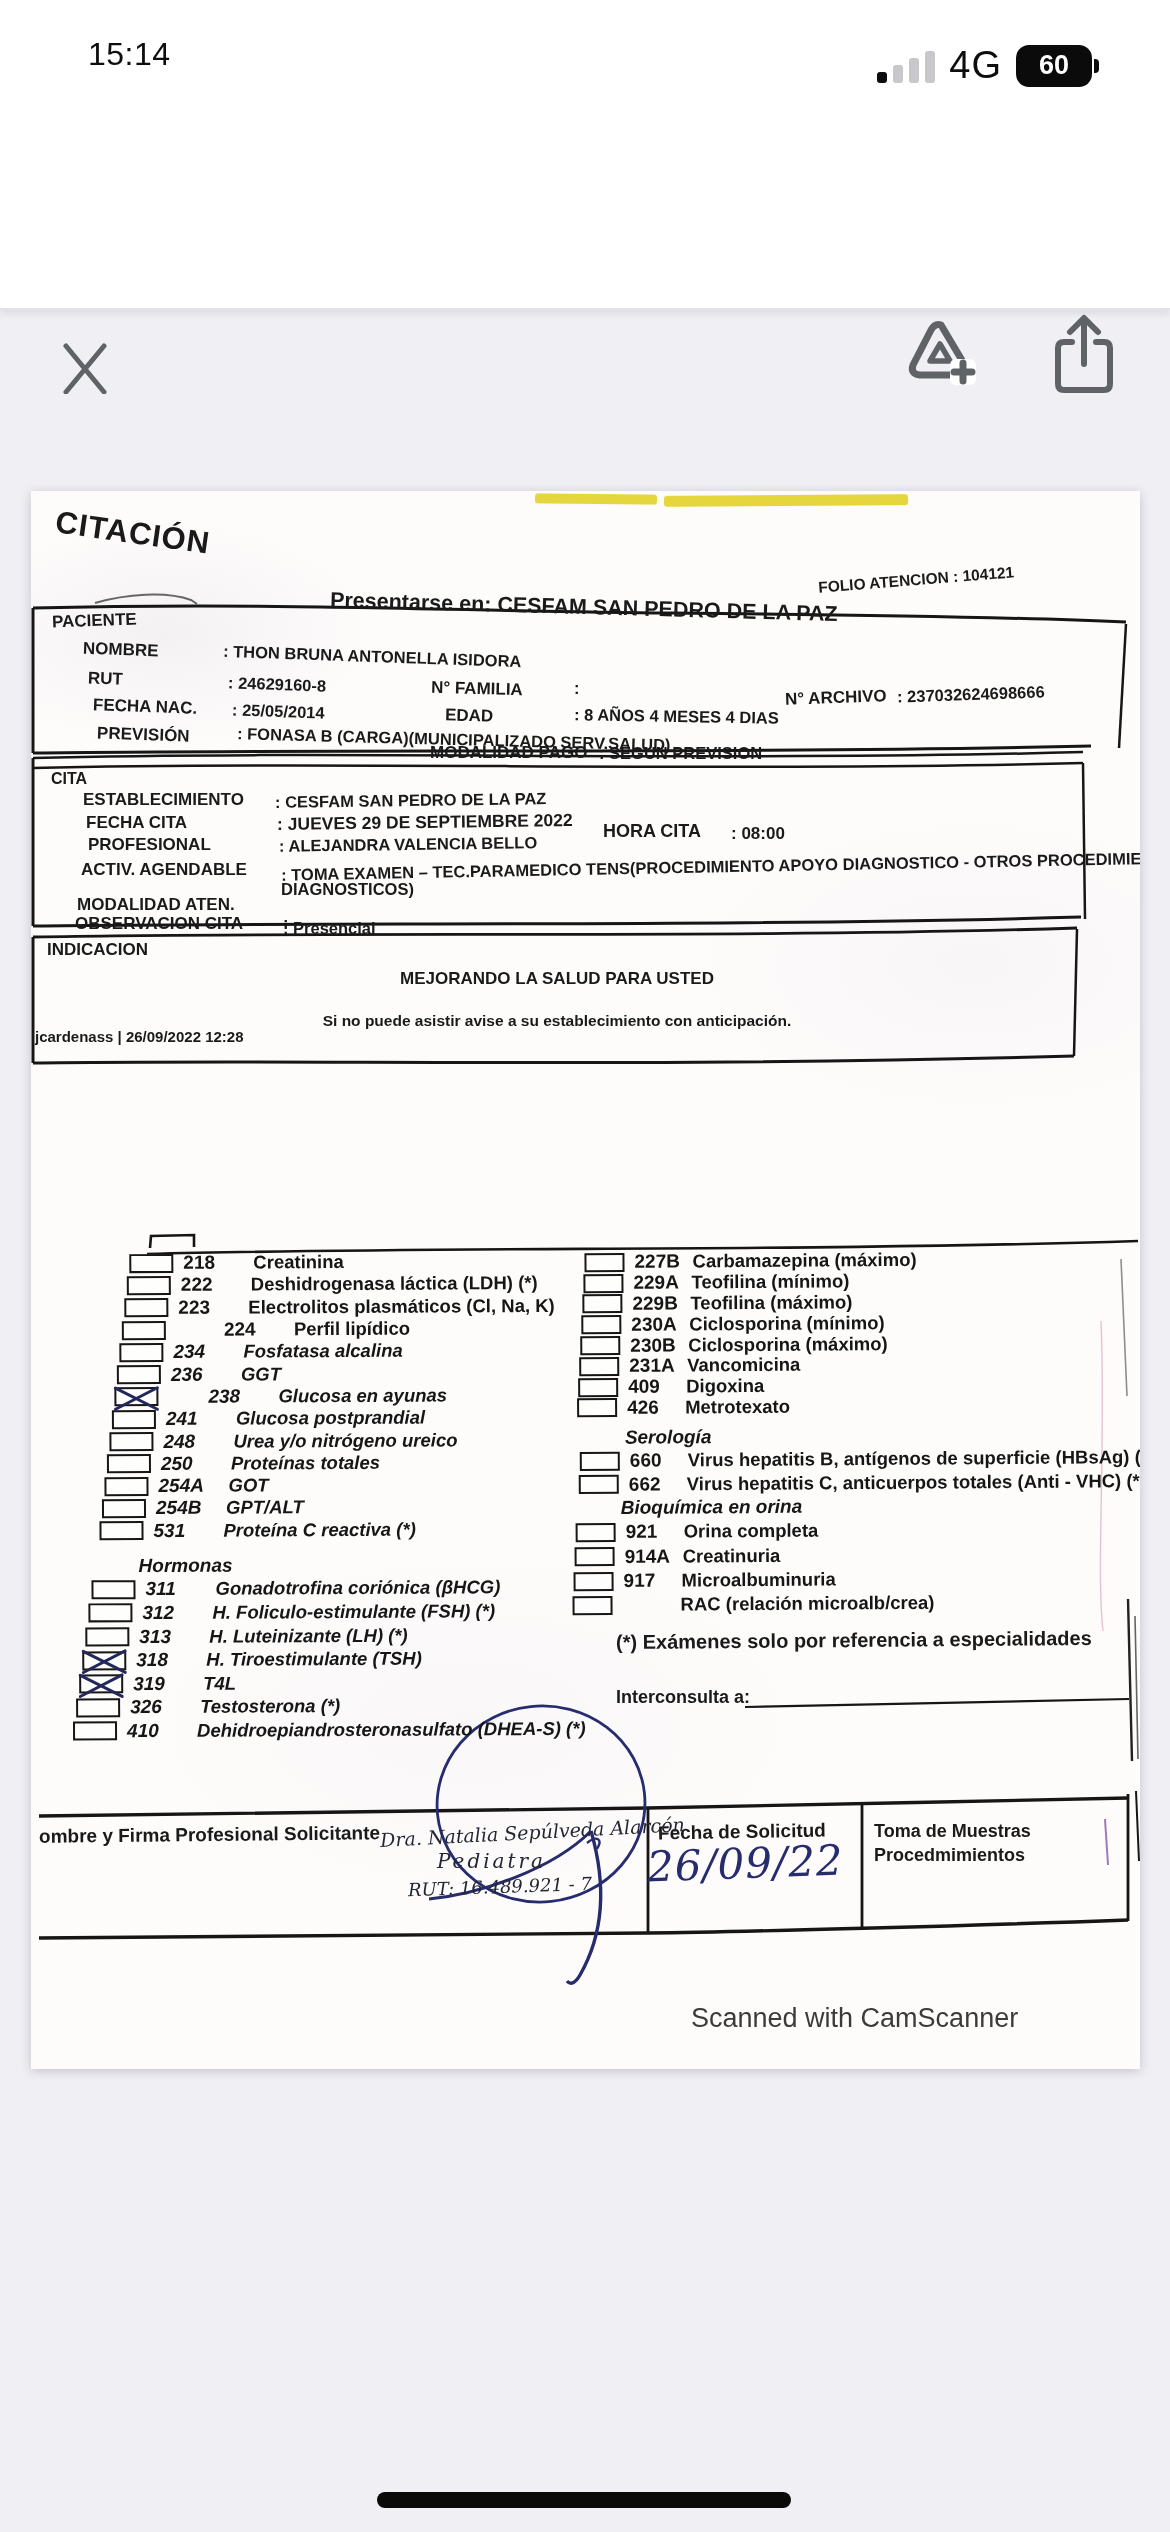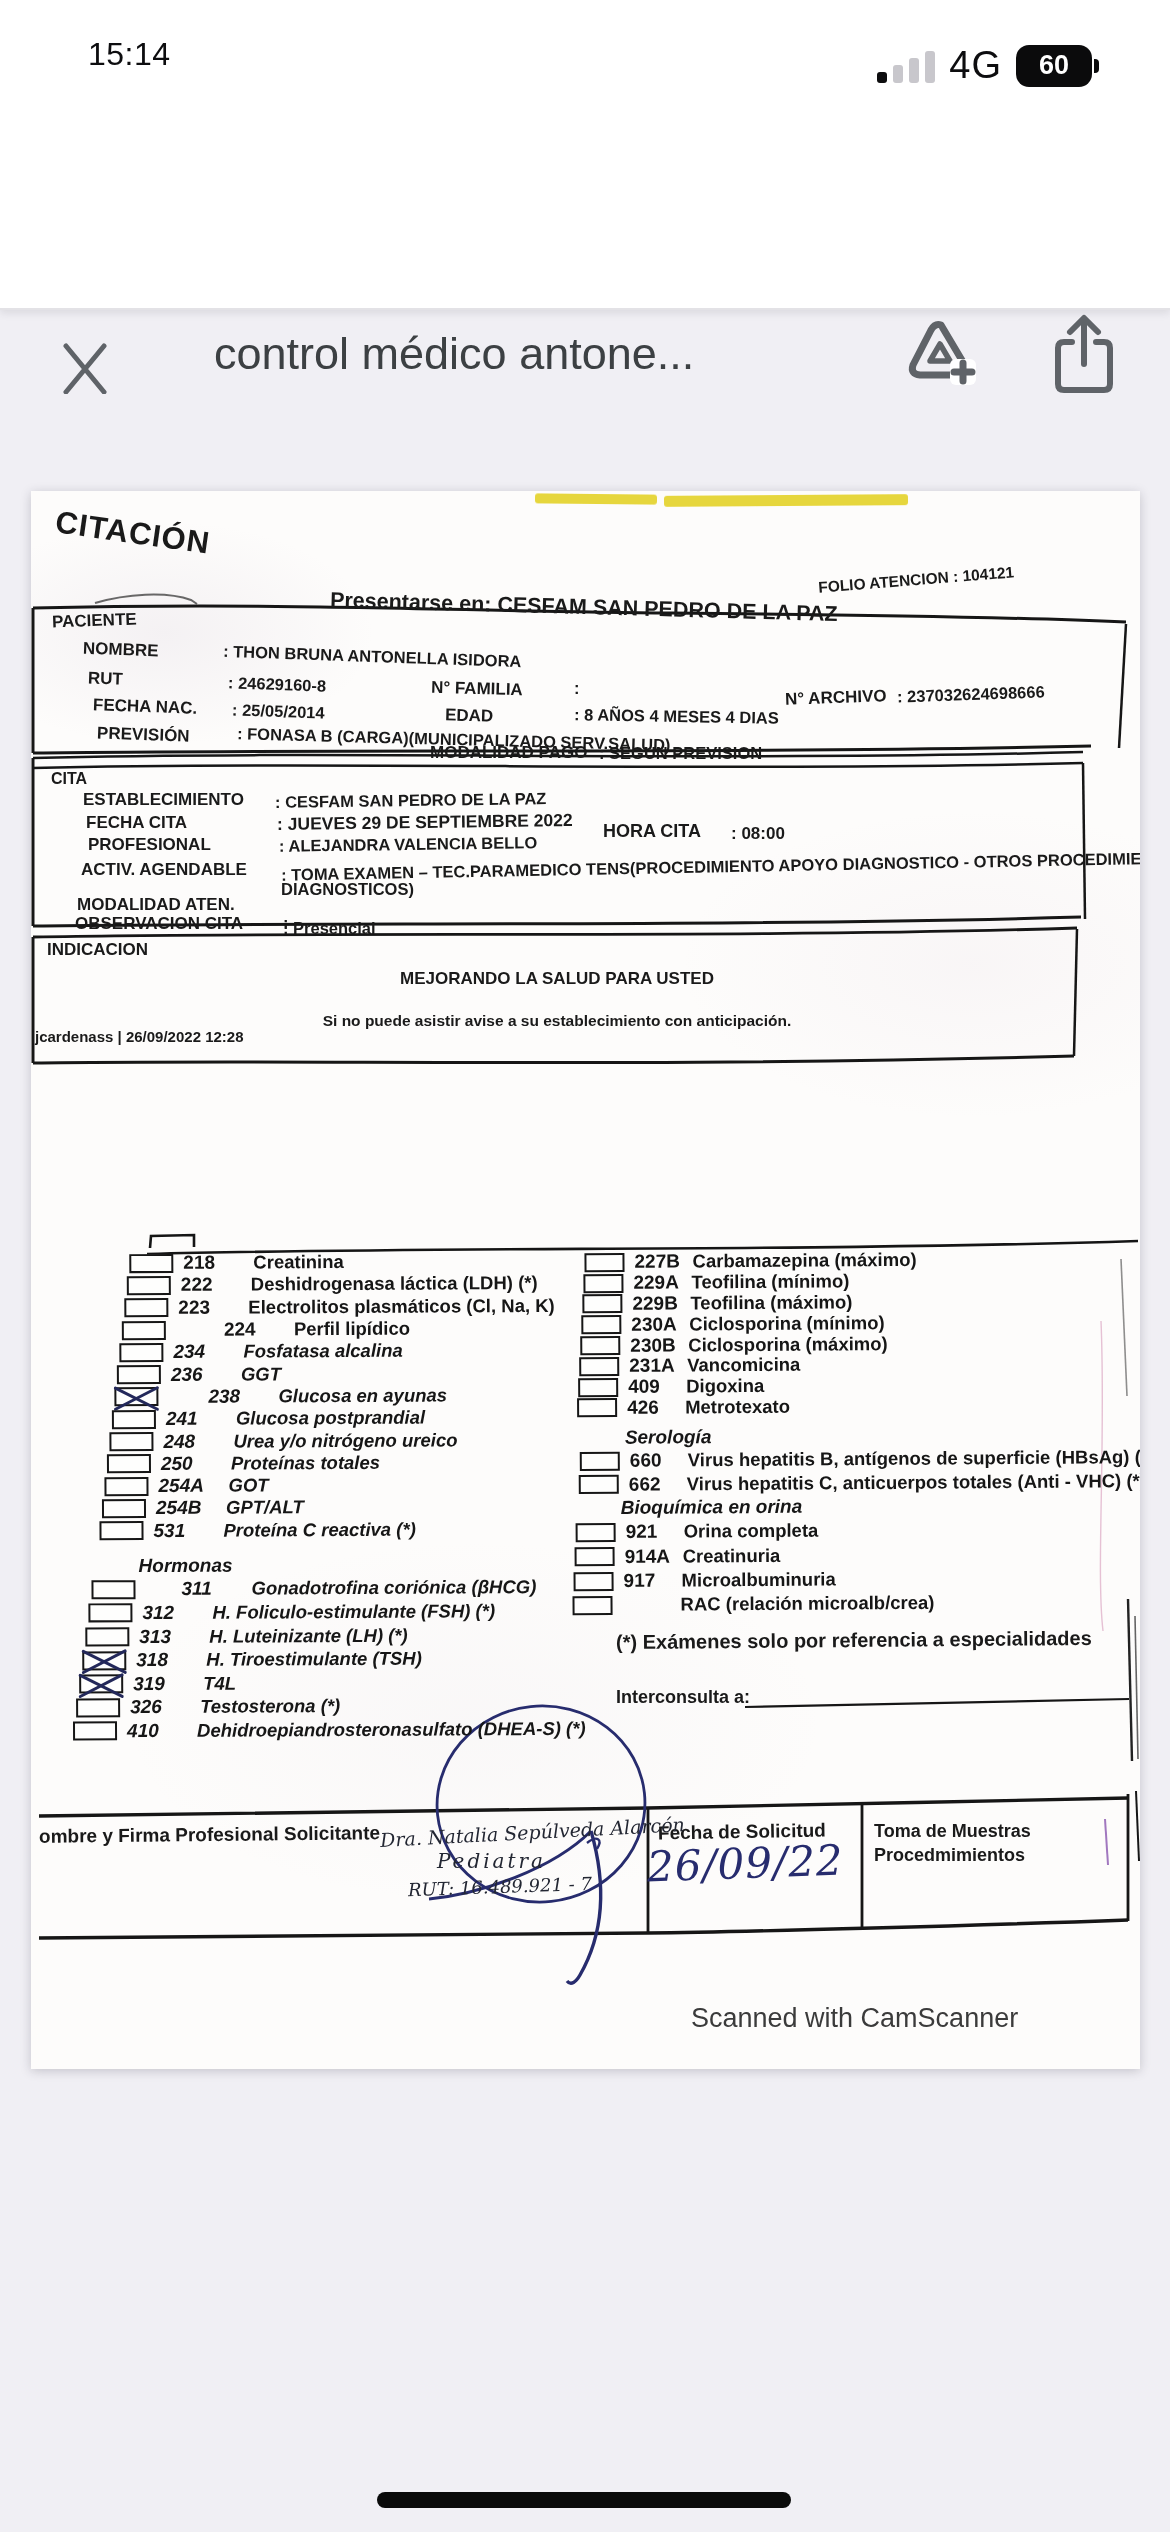--- a/index.html
+++ b/index.html
@@ -87,21 +87,20 @@
 </div>
 
 <div class="header">
   <button class="hbtn h-close" aria-label="close">
     <span>
       <svg width="54" height="54" viewBox="0 0 54 54">
           <path d="M8 6 L46 52 M46 6 L8 52" stroke="#5f6368" stroke-width="5" stroke-linecap="round" fill="none"></path>
         </svg>
     </span>
   </button>
-  <div class="h-title">control médico antone...</div>
   <button class="hbtn h-drive" aria-label="add to drive">
     <span>
       <svg width="80" height="80" viewBox="0 0 80 80" fill="none">
         <path d="M41 9 L66 51 Q69 58 61 59 L20 59 Q10 58 13 49 L31 14 Q35 7 41 9 Z" stroke="#5f6368" stroke-width="7" stroke-linejoin="round"></path>
         <path d="M40 28 L50 45 L30 45 Z" stroke="#5f6368" stroke-width="5.5" stroke-linejoin="round"></path>
         <g>
           <rect x="50" y="43" width="26" height="26" fill="#ffffff" rx="6"></rect>
           <path d="M63 47 V 65 M54 56 H 72" stroke="#5f6368" stroke-width="7" stroke-linecap="round"></path>
         </g>
       </svg>
@@ -280,21 +279,21 @@
           <span class="code it" style="width: 70px;">531</span>
           <span class="tlabel it">Proteína C reactiva (*)</span>
         </div>
       </div>
     <div class="tgroup" style="left:64px;top:1062px;transform:rotate(-.3deg)">
         <div class="trow" style="height: 23.6px; transform: translateX(0px);">
           <span class="ghead" style="padding-left: 44px;">Hormonas</span>
         </div>
         <div class="trow" style="height: 23.6px; transform: translateX(-3.2px);">
           <span class="cb" style="width: 44px;"></span>
-          <span class="code it" style="width: 70px; margin-left: 36px;">311</span>
+          <span class="code it" style="width: 70px;">311</span>
           <span class="tlabel it">Gonadotrofina coriónica (βHCG)</span>
         </div>
         <div class="trow" style="height: 23.6px; transform: translateX(-6.4px);">
           <span class="cb" style="width: 44px;"></span>
           <span class="code it" style="width: 70px;">312</span>
           <span class="tlabel it">H. Foliculo-estimulante (FSH) (*)</span>
         </div>
         <div class="trow" style="height: 23.6px; transform: translateX(-9.6px);">
           <span class="cb" style="width: 44px;"></span>
           <span class="code it" style="width: 70px;">313</span>

